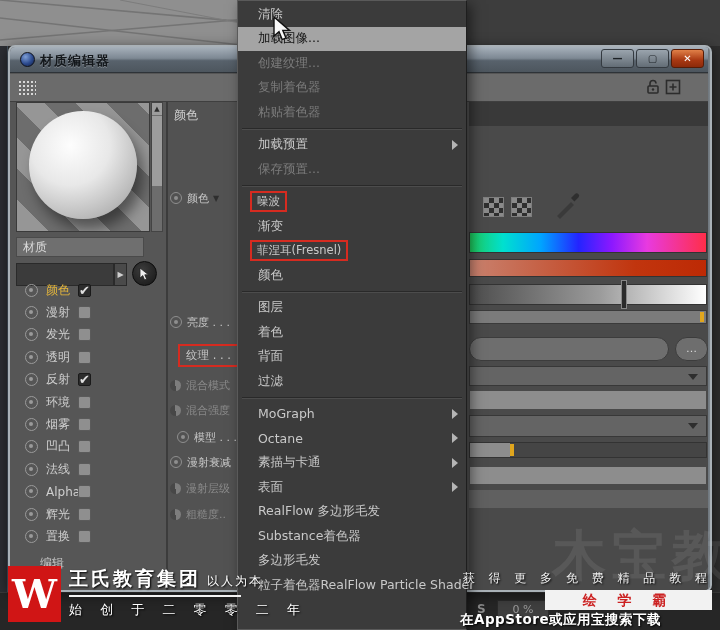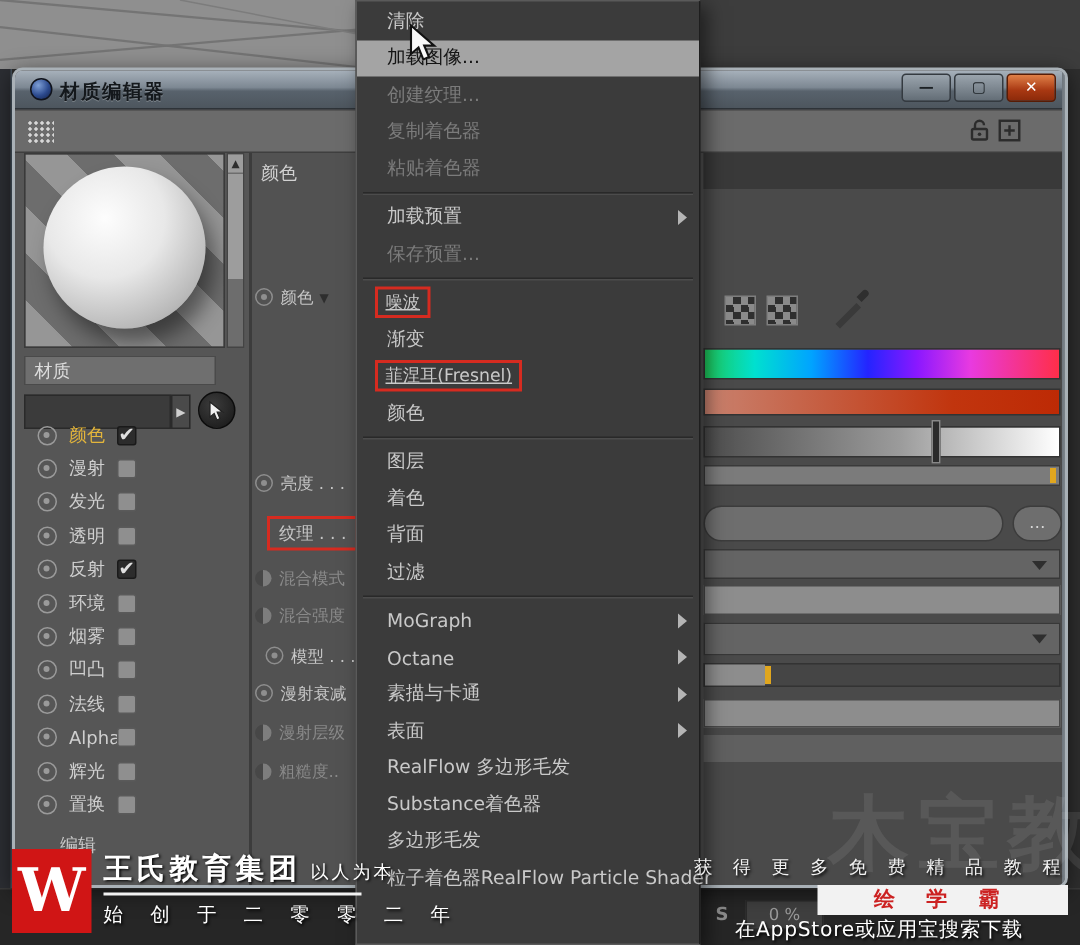--- a/index.html
+++ b/index.html
@@ -129,21 +129,21 @@
           z-index:40; display:flex; flex-direction:column; padding-top:1px; }
   .m-item { height:24.5px; flex:0 0 auto; display:flex; align-items:center; padding:0 10px 0 20px;
             font-size:12.5px; color:#c9c9c9; position:relative; white-space:nowrap; }
   .m-item.disabled { color:#7b7b7b; }
   .m-item.highlight { background:#a4a4a4; color:#151515; }
   .m-sep { height:8px; flex:0 0 auto; position:relative; }
   .m-sep::after { content:""; position:absolute; left:4px; right:4px; top:3px; height:1px;
                   background:#292929; box-shadow:0 1px 0 #4c4c4c; }
   .m-sub { position:absolute; right:8px; top:7px; width:0; height:0;
            border-top:5px solid transparent; border-bottom:5px solid transparent; border-left:6px solid #b5b5b5; }
-  .m-item .redbox { padding:1px 5px; color:#c9c9c9;text-decoration:underline; }
+  .m-item .redbox { padding:1px 5px; color:#c9c9c9; }
 
   
   #cursor { left:272px; top:16px; z-index:60; }
 
   
 
   
   #watermark { left:552px; top:520px; z-index:45; font-size:54px; font-weight:bold;
                color:rgba(220,220,220,.10); letter-spacing:6px; white-space:nowrap; }
 
@@ -153,21 +153,21 @@
                 font-weight:bold; font-size:40px; text-align:center; line-height:56px; }
   #brand-text { margin-left:8px; color:#fff; }
   #brand-line1 { font-size:19px; font-weight:bold; letter-spacing:3px; text-shadow:1px 1px 2px #000; }
   #brand-line1 .slogan { font-size:12px; font-weight:normal; letter-spacing:2px; margin-left:6px; }
   #brand-rule { width:172px; height:2px; background:#f2f2f2; margin:3px 0 4px; }
   #brand-line2 { font-size:13px; letter-spacing:7px; text-shadow:1px 1px 2px #000; }
   #promo { left:460px; top:570px; width:252px; z-index:70; }
   #promo-line1 { color:#f2f2f2; font-size:12px; letter-spacing:5px; text-align:right; text-shadow:1px 1px 2px #000; }
   #promo-badge { margin:3px 0 0 85px; width:167px; height:20px; background:#f2f2f2; color:#cc2222;
                  font-size:14px; font-weight:bold; letter-spacing:8px; text-align:center; line-height:20px; }
-  #promo-line2 { margin-top:1px; color:#fff; font-size:13.5px; font-weight:normal; text-align:center;
+  #promo-line2 { margin-top:1px; color:#fff; font-size:13.5px; font-weight:bold; text-align:left;
                  text-shadow:1px 1px 2px #000; letter-spacing:.5px; }
 </style>
 </head>
 <body>
 
 <div id="screen">
 
   <div class="abs" id="viewport">
     <svg width="470" height="46">
       <line x1="0" y1="40" x2="470" y2="0" stroke="#747474" stroke-width="1.5"></line>

